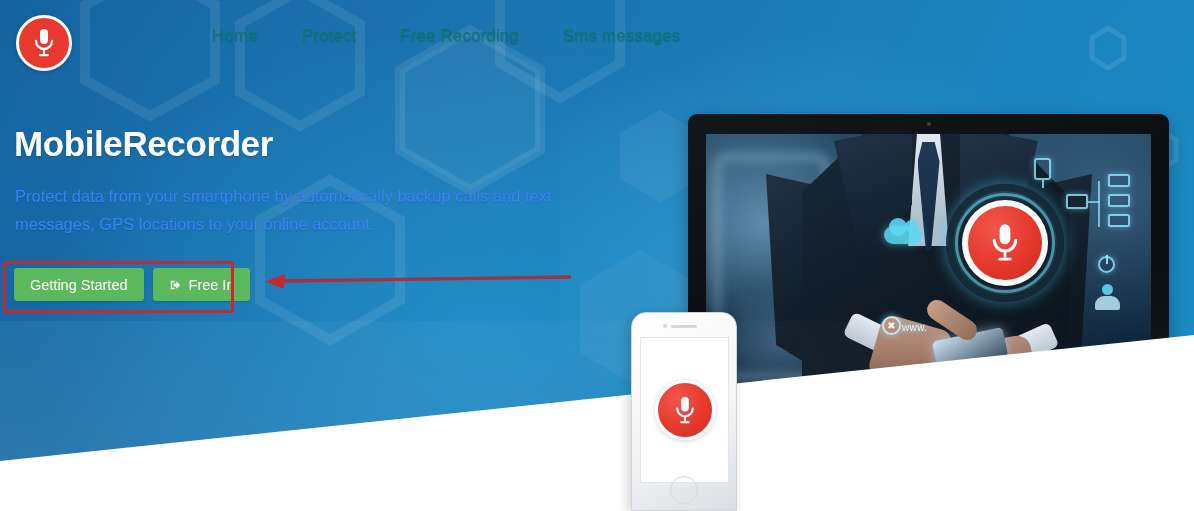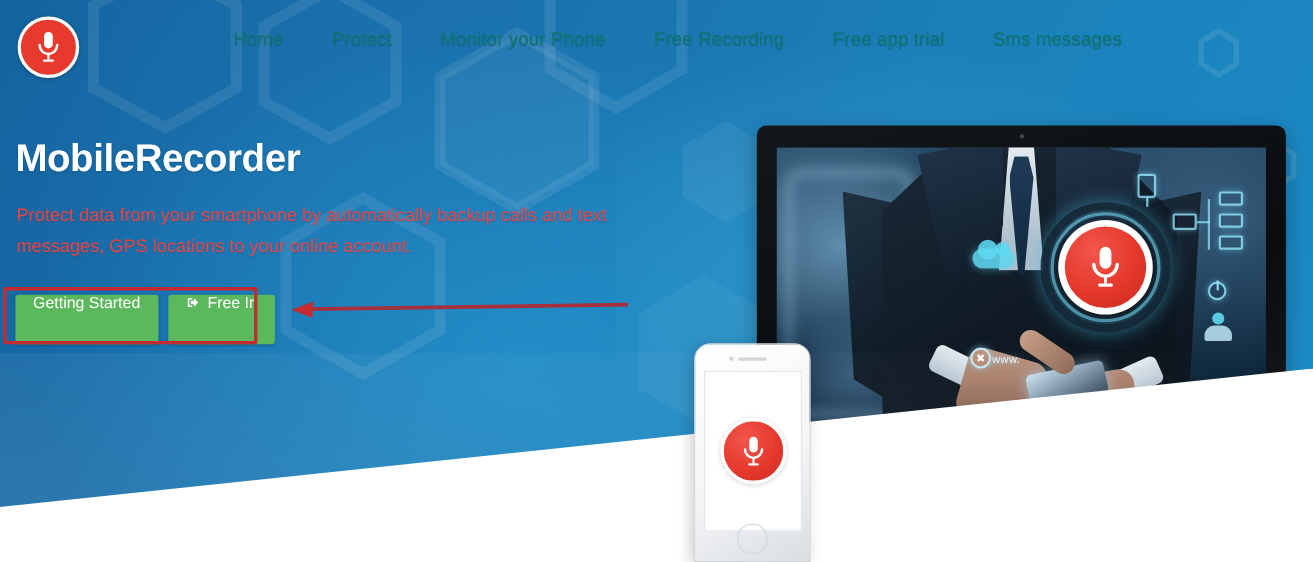--- a/index.html
+++ b/index.html
@@ -101,37 +101,38 @@
     font-size: 35px;
     font-weight: bold;
     letter-spacing: -0.4px;
     text-shadow: 0 1px 2px rgba(0,0,0,0.20);
     font-family: "Liberation Sans", sans-serif;
   }
   .hero-desc {
     position: absolute;
     left: 15px; top: 182px;
     width: 545px;
-    color: #ef4444;
+    color: #3b82f6;
     font-size: 16.5px;
     line-height: 28px;
     text-shadow: 0 1px 1px rgba(0,0,0,0.16);
   }
 
   
   .cta-row {
     position: absolute;
     left: 14px; top: 268px;
     display: flex;
     gap: 9px;
   }
   .btn {
     display: inline-flex;
+    align-items: center;
     gap: 6px;
-    height: 45px;
+    height: 33px;
     padding: 0 16px;
     border: none;
     border-radius: 3px;
     background: #5cb85c;
     color: #ffffff;
     font-size: 14.5px;
     font-family: "Liberation Sans", sans-serif;
     cursor: pointer;
     white-space: nowrap;
     box-shadow: 0 1px 2px rgba(0,0,0,0.18);
@@ -448,23 +449,21 @@
         <rect x="8" y="1" width="8" height="15" rx="4" fill="#ffffff"></rect>
         <path d="M4 13a8 8 0 0 0 16 0" fill="none" stroke="#ffffff" stroke-width="2.3" stroke-linecap="round"></path>
         <rect x="11" y="21" width="2" height="5" fill="#ffffff"></rect>
         <rect x="7" y="26" width="10" height="2.2" rx="1" fill="#ffffff"></rect>
       </svg>
     </div>
 
     <nav class="nav-links">
       <a class="nav-link" href="#">Home</a>
       <a class="nav-link" href="#">Protect</a>
-      <a class="nav-link" href="#">Monitor your Phone</a>
       <a class="nav-link" href="#">Free Recording</a>
-      <a class="nav-link" href="#">Free app trial</a>
       <a class="nav-link" href="#">Sms messages</a>
     </nav>
   </div>
 
   <h1 class="hero-title">MobileRecorder</h1>
   <p class="hero-desc">Protect data from your smartphone by automatically backup calls and text messages, GPS locations to your online account.</p>
 
   <div class="cta-row">
     <button class="btn">
       <span>Getting Started</span>

